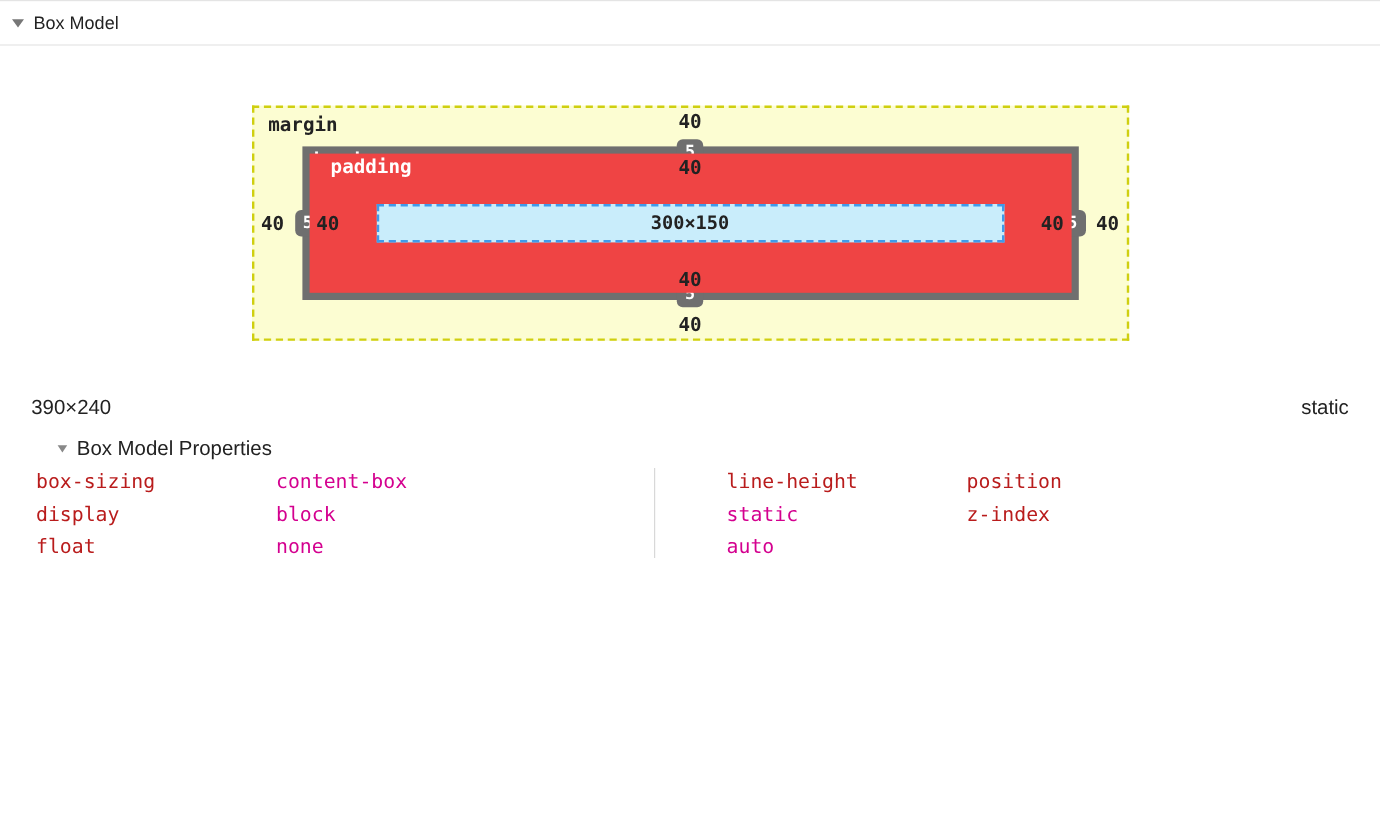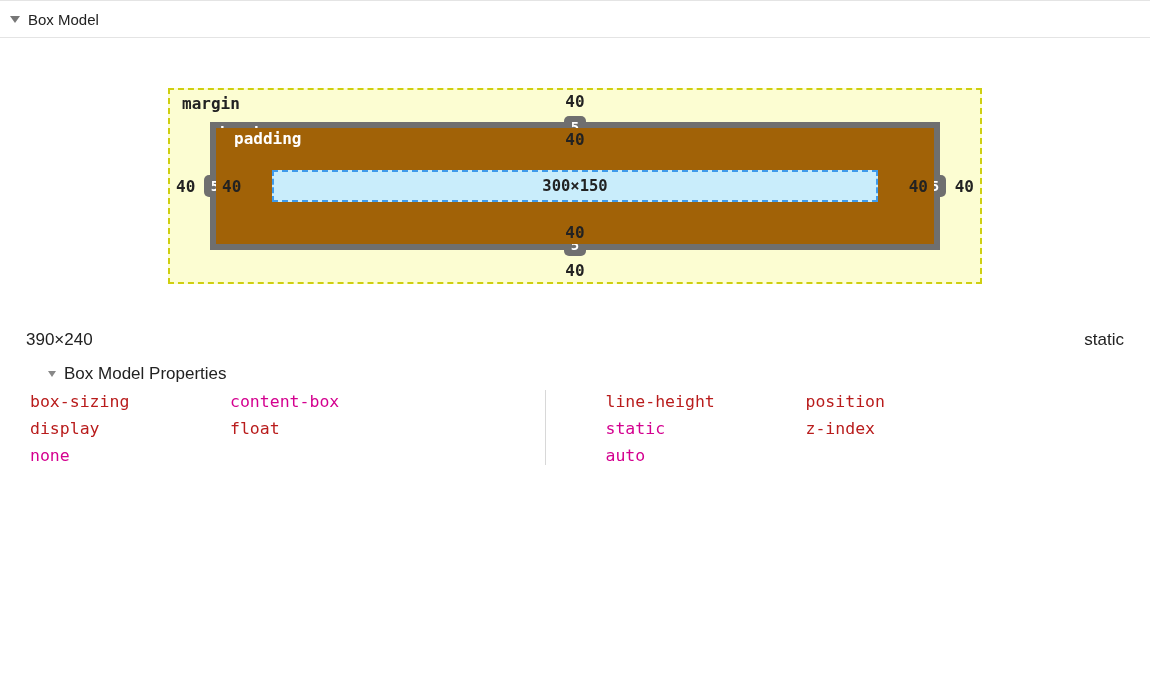--- a/index.html
+++ b/index.html
@@ -85,30 +85,30 @@
   border-radius:5px;
   display:flex;align-items:center;justify-content:center;
 }
 .bp-top{left:50%;transform:translateX(-50%);top:-6px;}
 .bp-bottom{left:50%;transform:translateX(-50%);bottom:-6px;}
 .bp-left{top:50%;transform:translateY(-50%);left:-6px;}
 .bp-right{top:50%;transform:translateY(-50%);right:-6px;}
 
 
 .padding{
-  background:#a16207;
+  background:#ef4444;
   position:relative;
   padding:42px 56px;
 }
 .padding .region-label{left:18px;}
 
 .content{
   background:#c9edfb;
   border:2px dashed #3e9beb;
-  width:606px;height:32px;
+  width:523px;height:32px;
   display:flex;align-items:center;justify-content:center;
   font-family:"Consolas","Menlo",monospace;
   font-size:15.5px;
 }
 
 
 .size-row{
   display:flex;justify-content:space-between;
   padding:6px 26px 10px 26px;
   font-size:17px;
@@ -188,20 +188,21 @@
 <div class="props-header">
   <span class="twisty sub"></span>
   <span>Box Model Properties</span>
 </div>
 
 <div class="props-grid">
   <div class="props-col">
     <span class="k">box-sizing</span>
     <span class="v">content-box</span>
     <span class="k">display</span>
+    <span class="v">block</span>
     <span class="k">float</span>
     <span class="v">none</span>
   </div>
   <div class="divider"></div>
   <div class="props-col col2">
     <span class="k">line-height</span>
     <span class="k">position</span>
     <span class="v">static</span>
     <span class="k">z-index</span>
     <span class="v">auto</span>

